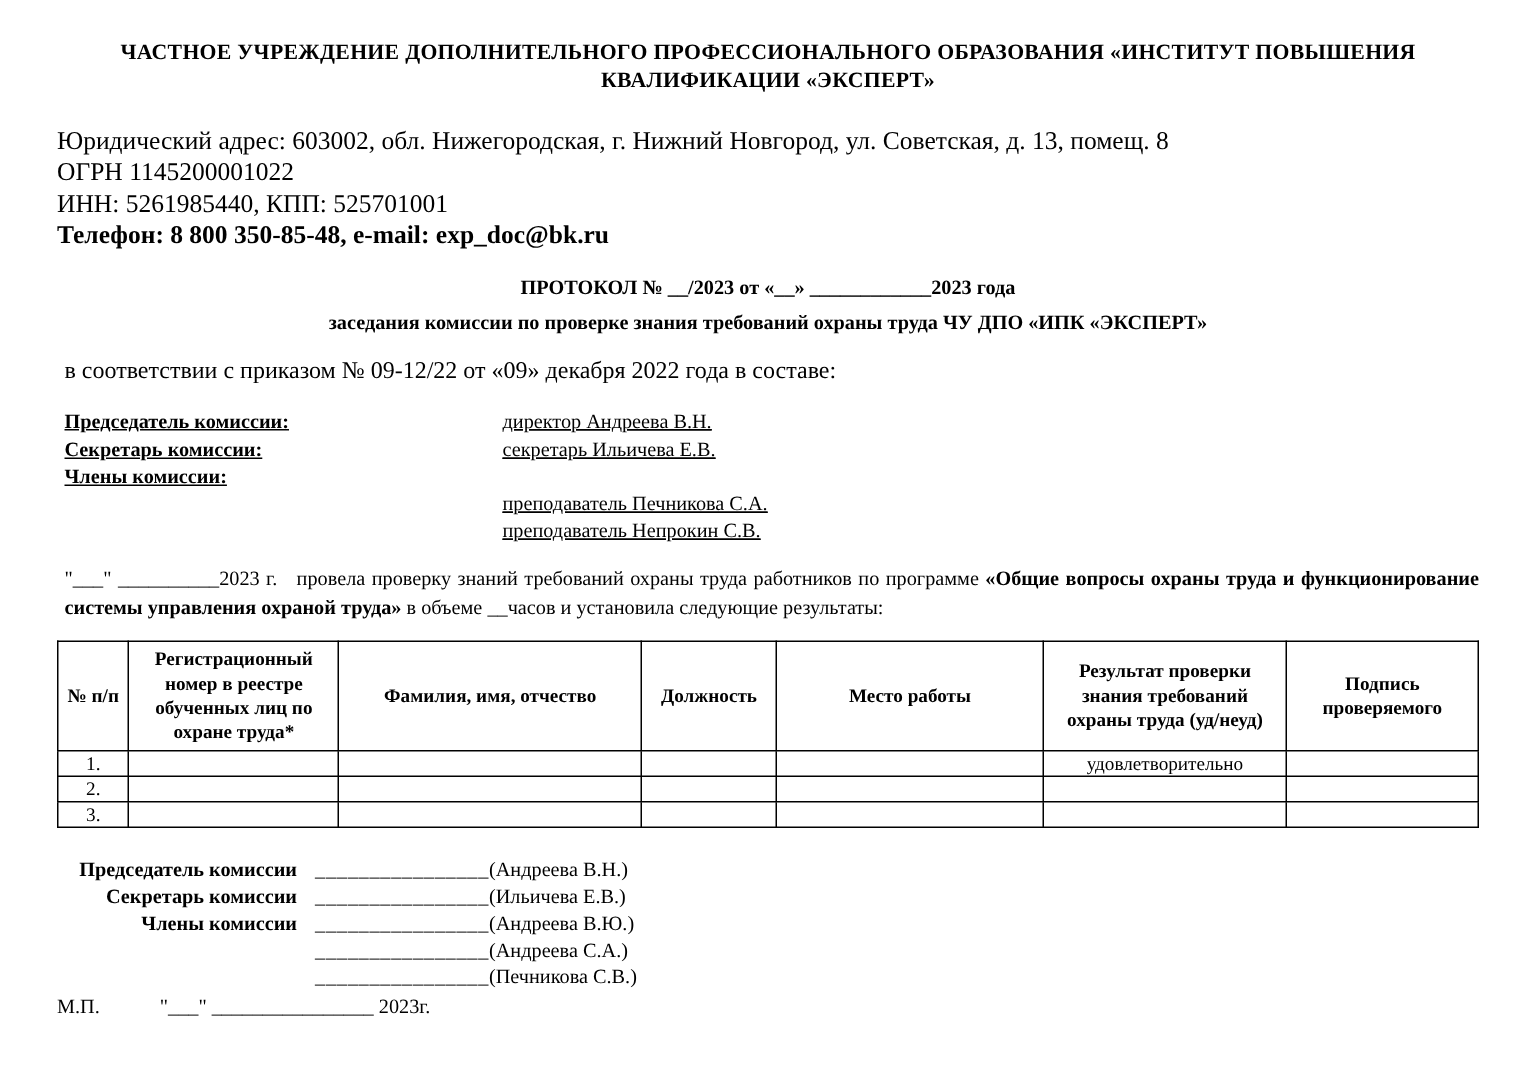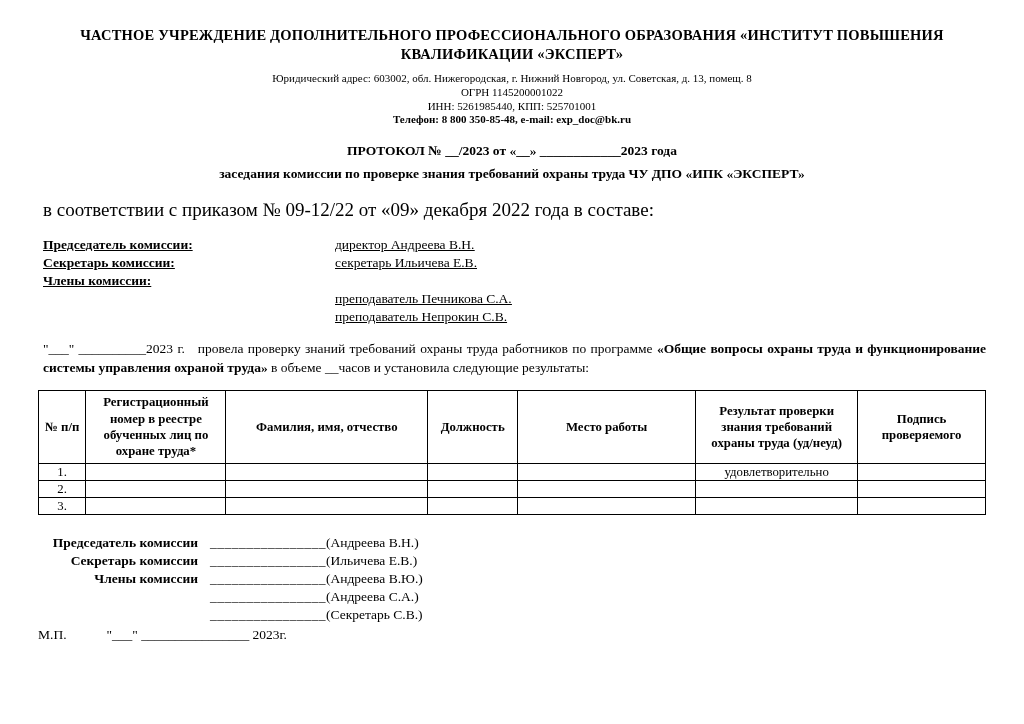--- a/index.html
+++ b/index.html
@@ -16,38 +16,38 @@
     font-weight: bold;
     text-align: center;
     font-size: 14.5px;
     line-height: 1.32;
     max-width: 900px;
     margin: 4px auto 0 auto;
     letter-spacing: 0.2px;
   }
 
   .address-block {
-    text-align: center;
-    font-size: 11px;
+    text-align: left;
+    font-size: 17px;
     line-height: 1.24;
-    margin-top: 8px;
+    margin-top: 19px;
   }
   .address-line { display: block; }
   .address-line.bold { font-weight: bold; }
 
   .doc-title {
     text-align: center;
     font-weight: bold;
     font-size: 13.5px;
     line-height: 1.7;
     margin-top: 13px;
   }
 
   .intro {
-    font-size: 19px;
+    font-size: 16px;
     margin-top: 13px;
     margin-left: 5px;
   }
 
   .commission { margin-top: 15px; margin-left: 5px; font-size: 13.5px; line-height: 1.34; }
   .commission-row { display: flex; text-decoration: underline; }
   .commission-label { width: 292px; font-weight: bold; flex: 0 0 auto; }
   .commission-value { text-decoration: underline; }
 
   .results {
@@ -211,21 +211,21 @@
       <span class="sig-name">(Андреева В.Ю.)</span>
     </div>
     <div class="sig-row">
       <span class="sig-label"></span>
       <span class="sig-line">________________</span>
       <span class="sig-name">(Андреева С.А.)</span>
     </div>
     <div class="sig-row">
       <span class="sig-label"></span>
       <span class="sig-line">________________</span>
-      <span class="sig-name">(Секретарь С.В.)</span>
+      <span class="sig-name">(Печникова С.В.)</span>
     </div>
   </div>
 
   <div class="stamp-row">
     <span class="stamp-label">М.П.</span>
     <span class="stamp-date">"___" ________________ 2023г.</span>
   </div>
 
 </div>
 

